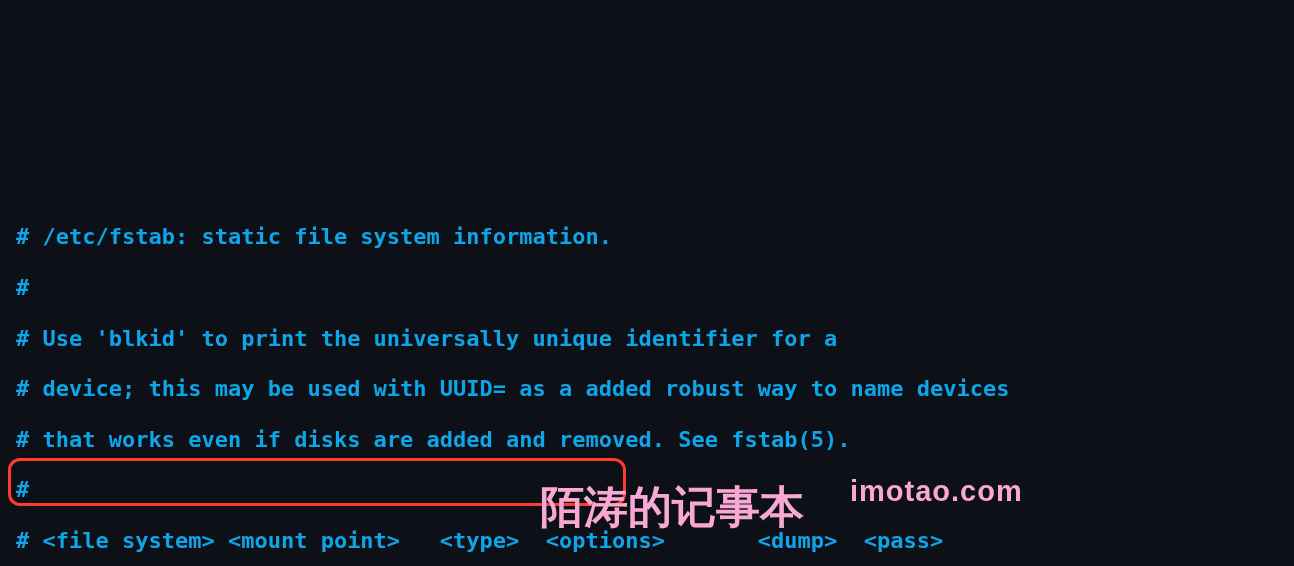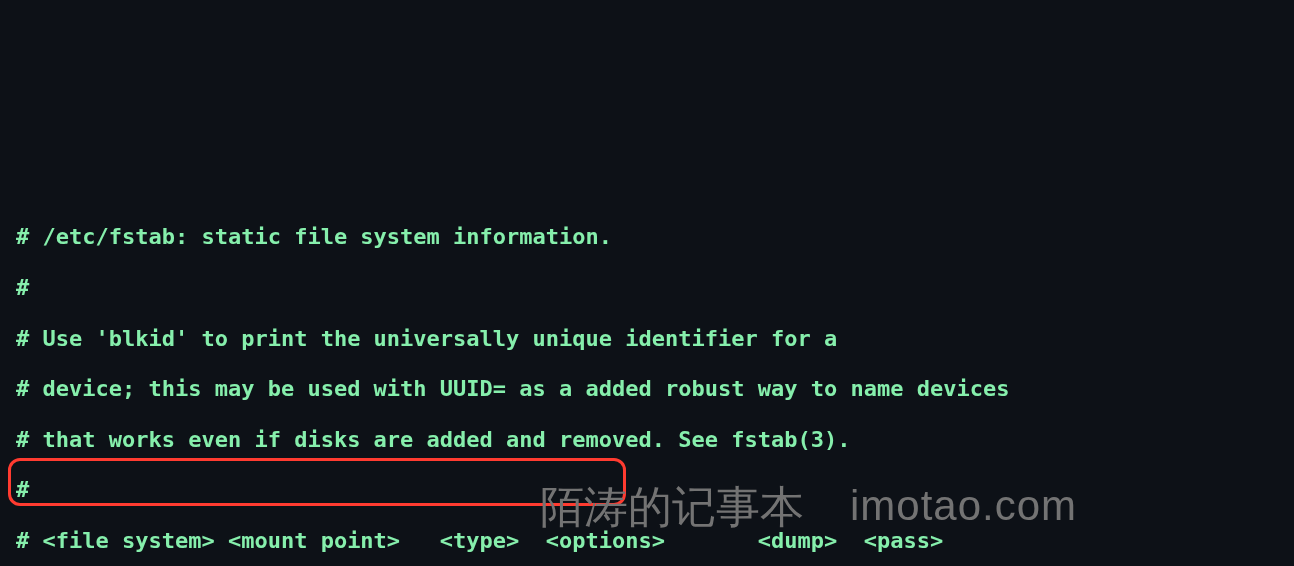--- a/index.html
+++ b/index.html
@@ -15,54 +15,54 @@
       line-height: 2.3;
       padding: 10px 16px;
       color: #c9d1d9;
       white-space: pre;
       overflow: hidden;
       width: 1294px;
       height: 566px;
       position: relative;
     }
     .comment {
-      color: #86efac;
+      color: #0ea5e9;
     }
     .highlight-box {
       position: absolute;
       border: 3px solid #ff3b30;
       border-radius: 12px;
       pointer-events: none;
     }
     .watermark {
       position: absolute;
       font-family: sans-serif;
-      font-weight: normal;
-      color: #737373;
+      font-weight: bold;
+      color: #f9a8d4;
       pointer-events: none;
       white-space: nowrap;
     }
     .wm-cn {
       font-size: 44px;
     }
     .wm-en {
-      font-size: 42px;
+      font-size: 29px;
       letter-spacing: 1px;
     }
   </style>
 </head>
 <body>
 
 
 
 <div><span class="comment"># /etc/fstab: static file system information.</span>
 <span class="comment">#</span>
 <span class="comment"># Use 'blkid' to print the universally unique identifier for a</span>
 <span class="comment"># device; this may be used with UUID= as a added robust way to name devices</span>
-<span class="comment"># that works even if disks are added and removed. See fstab(3).</span>
+<span class="comment"># that works even if disks are added and removed. See fstab(5).</span>
 <span class="comment">#</span>
 <span class="comment"># &lt;file system&gt; &lt;mount point&gt;   &lt;type&gt;  &lt;options&gt;       &lt;dump&gt;  &lt;pass&gt;</span>
 
 
 
 </div>
 
 <div class="highlight-box" style="left: 8px; top: 458px; width: 618px; height: 48px;"></div>
 
 <div class="watermark wm-cn" style="left:540px; top:456px;">陌涛的记事本</div>

